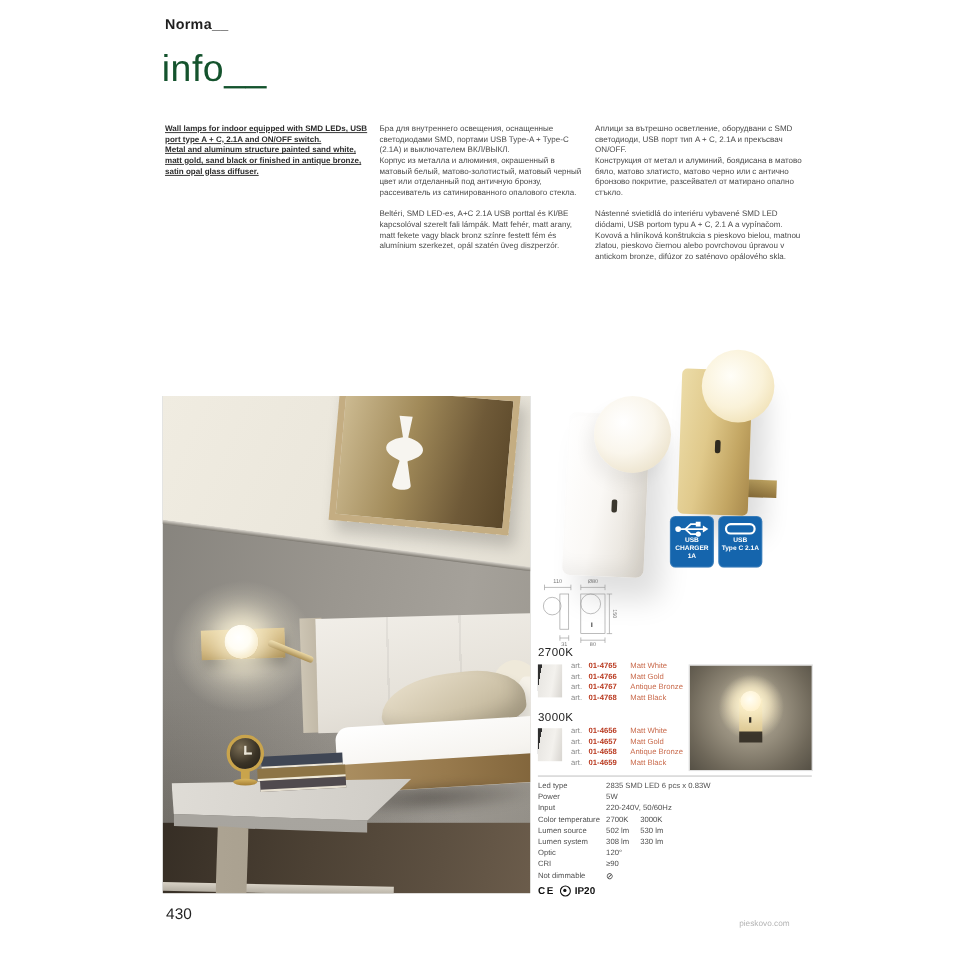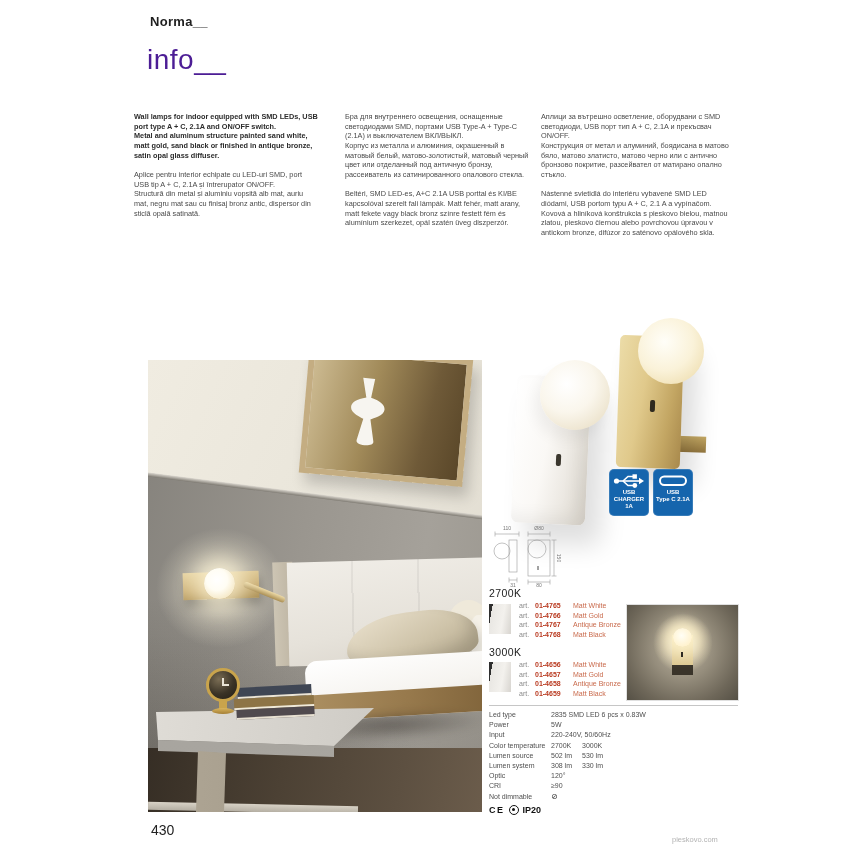--- a/index.html
+++ b/index.html
@@ -1,27 +1,27 @@
 <!DOCTYPE html>
 <html><head>
 <meta charset="utf-8">
 <style>
   html,body{margin:0;padding:0;background:#fff;}
   .page{position:relative;width:868px;height:868px;background:#fff;overflow:hidden;
         font-family:"Liberation Sans","DejaVu Sans",sans-serif;color:#333;}
 
   
   .brand{position:absolute;left:150px;top:14px;font-size:13px;font-weight:700;color:#1f1f1f;letter-spacing:.3px;}
-  .title{position:absolute;left:147px;top:44px;font-size:28px;font-weight:300;color:#4c1d95;letter-spacing:.5px;}
+  .title{position:absolute;left:147px;top:44px;font-size:34px;font-weight:300;color:#14532d;letter-spacing:.5px;}
 
   
   .col{position:absolute;top:112px;font-size:7.3px;line-height:1.32;color:#4a4a4a;}
   .col p{margin:0 0 10px 0;white-space:pre-line;}
   .col .p-bold{font-weight:700;color:#2c2c2c;}
-  .col1{left:134px;width:184px;}
+  .col1{left:150px;width:184px;text-decoration:underline;}
   .col2{left:345px;width:188px;}
   .col3{left:541px;width:192px;}
 
   
   .scene{position:absolute;left:148px;top:360px;width:334px;height:452px;overflow:hidden;background:#8d8a84;}
   .sc{position:absolute;}
   .wall-gray{inset:0;background:linear-gradient(100deg,#85827c 0%,#9a968f 45%,#a5a19a 75%,#9b978f 100%);}
   .wall-cream{inset:0;clip-path:polygon(0 0,100% 0,100% 34.5%,0 25%);
     background:linear-gradient(115deg,#f0ece1 0%,#e8e4d9 55%,#ded9cd 100%);}
   .wall-trim{left:-4px;top:112px;width:106%;height:4px;transform:rotate(7.3deg);transform-origin:0 0;
@@ -155,22 +155,20 @@
 <body>
 
 <div class="page">
 
   <div class="brand">Norma__</div>
   <div class="title">info__</div>
 
   <div class="col col1">
     <p class="p-bold">Wall lamps for indoor equipped with SMD LEDs, USB port type A + C, 2.1A and ON/OFF switch.
 Metal and aluminum structure painted sand white, matt gold, sand black or finished in antique bronze, satin opal glass diffuser.</p>
-    <p>Aplice pentru interior echipate cu LED-uri SMD, port USB tip A + C, 2.1A și întrerupator ON/OFF.
-Structură din metal și aluminiu vopsită alb mat, auriu mat, negru mat sau cu finisaj bronz antic, dispersor din sticlă opală satinată.</p>
   </div>
   <div class="col col2">
     <p>Бра для внутреннего освещения, оснащенные светодиодами SMD, портами USB Type-A + Type-C (2.1A) и выключателем ВКЛ/ВЫКЛ.
 Корпус из металла и алюминия, окрашенный в матовый белый, матово-золотистый, матовый черный цвет или отделанный под античную бронзу, рассеиватель из сатинированного опалового стекла.</p>
     <p>Beltéri, SMD LED-es, A+C 2.1A USB porttal és KI/BE kapcsolóval szerelt fali lámpák. Matt fehér, matt arany, matt fekete vagy black bronz színre festett fém és alumínium szerkezet, opál szatén üveg diszperzór.</p>
   </div>
   <div class="col col3">
     <p>Аплици за вътрешно осветление, оборудвани с SMD светодиоди, USB порт тип A + C, 2.1A и прекъсвач ON/OFF.
 Конструкция от метал и алуминий, боядисана в матово бяло, матово златисто, матово черно или с антично бронзово покритие, разсейвател от матирано опално стъкло.</p>
     <p>Nástenné svietidlá do interiéru vybavené SMD LED diódami, USB portom typu A + C, 2.1 A a vypínačom.

